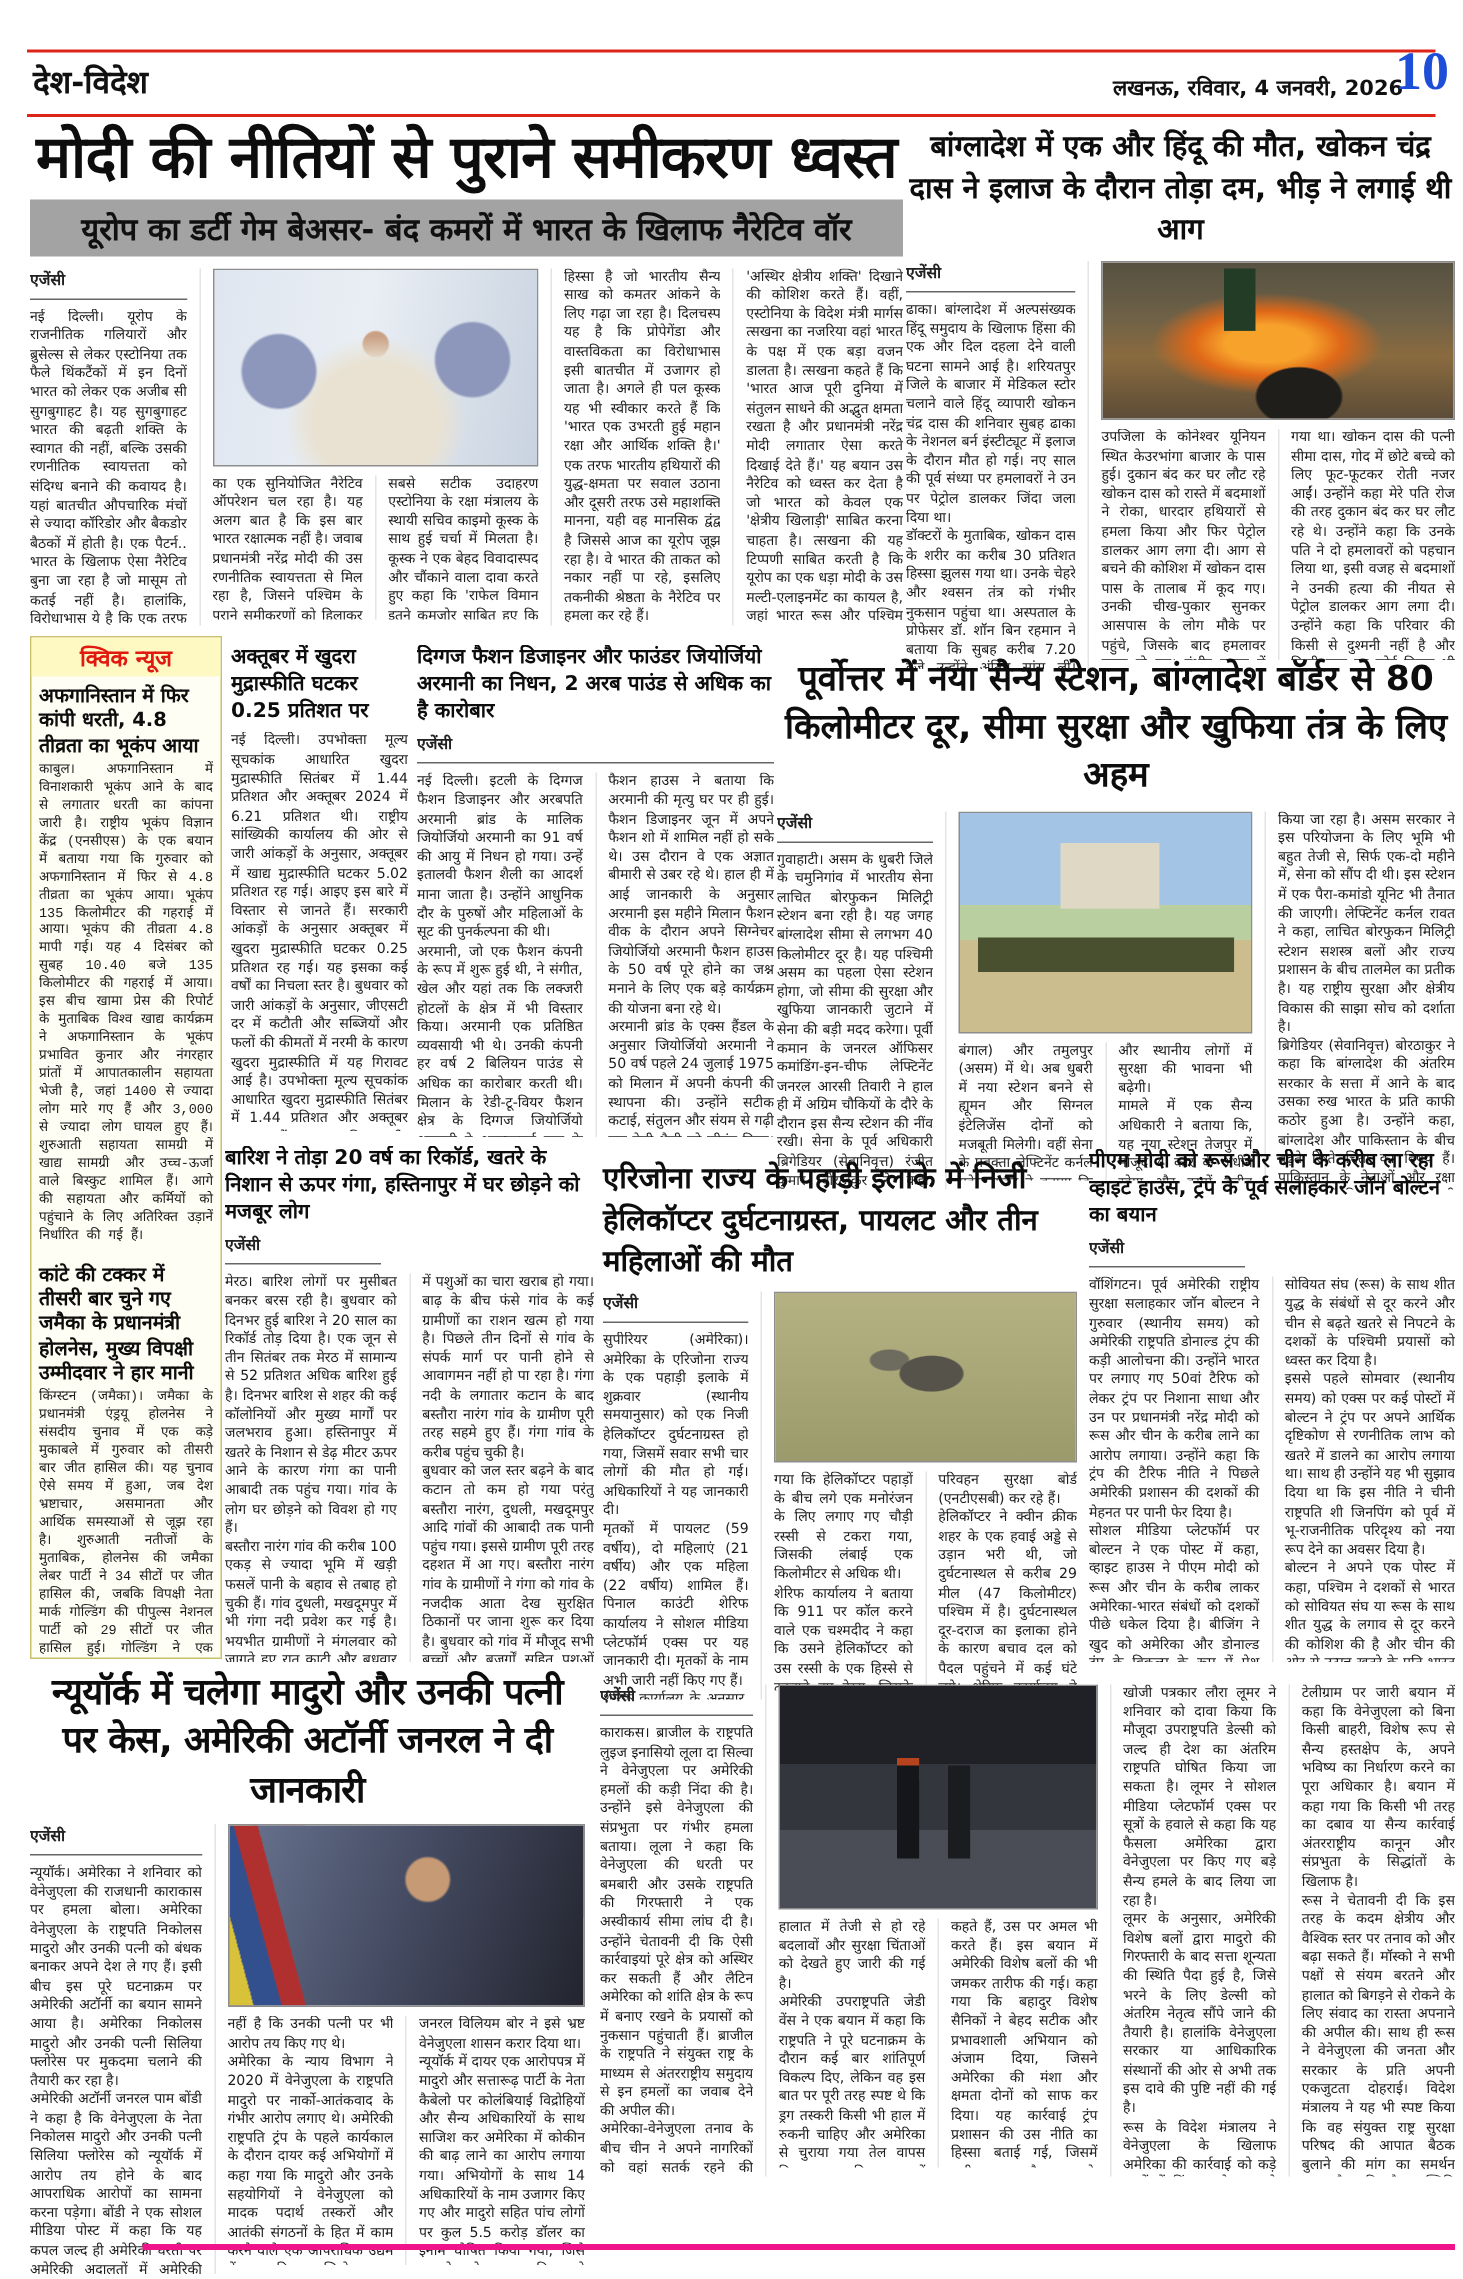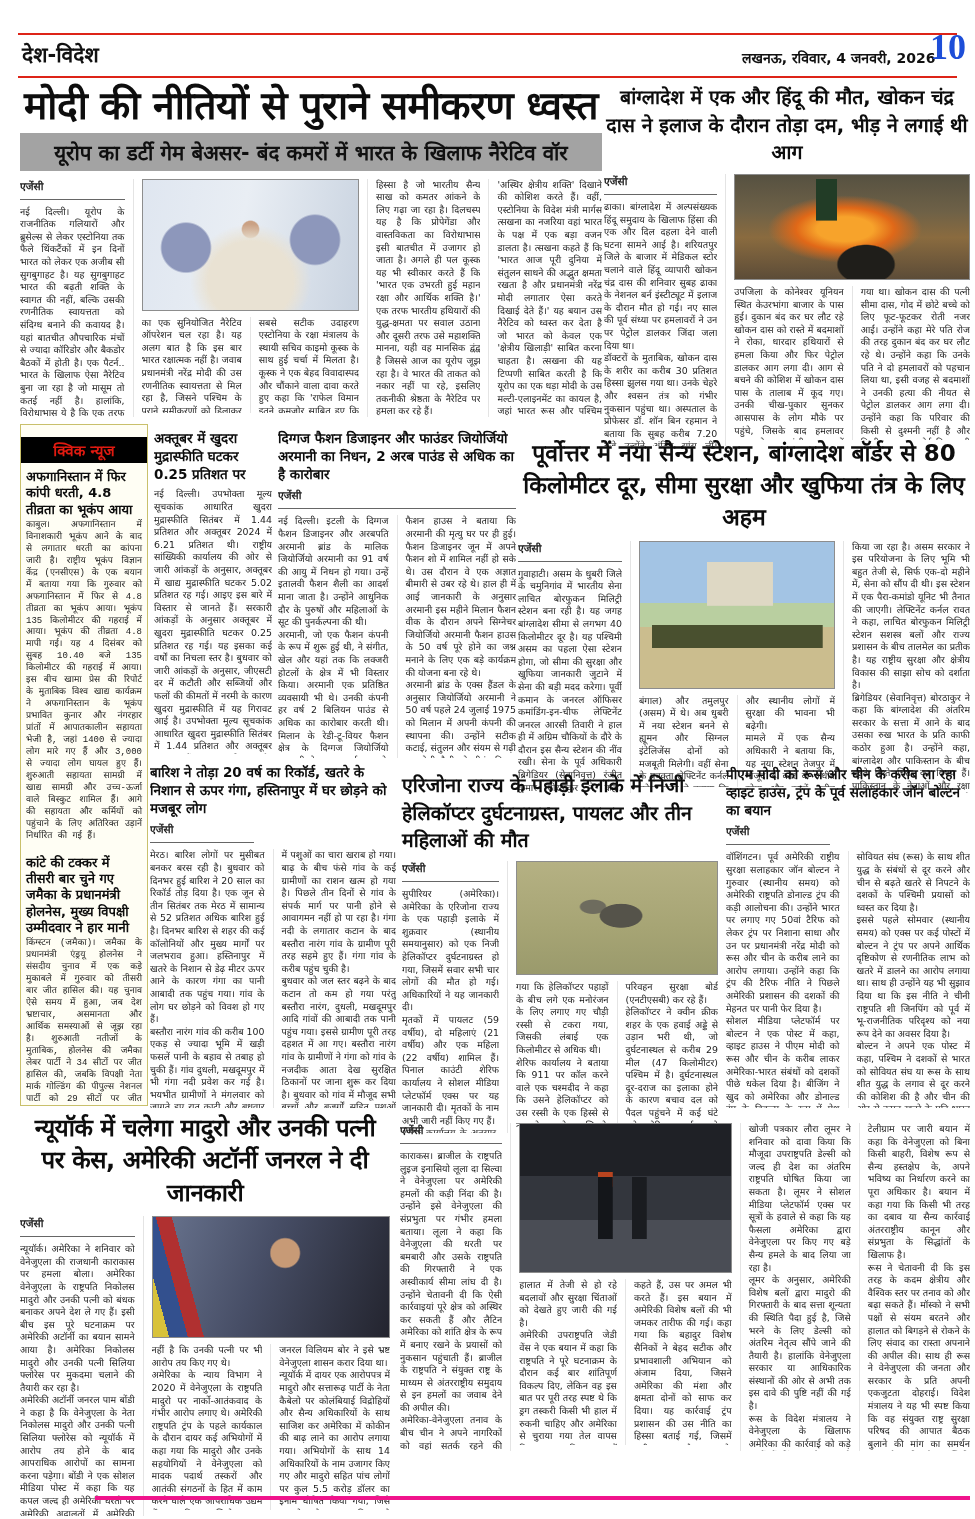--- a/index.html
+++ b/index.html
@@ -48,21 +48,21 @@
   .ph-maduro{height:122px;background:
     radial-gradient(circle at 56% 30%,#c79a76 0 9%,transparent 10%),
     linear-gradient(75deg,#d8c23a 0 6%,#33508e 6% 13%,#b03030 13% 19%,transparent 19%),
     linear-gradient(110deg,#6a7590 0%,#474e66 45%,#23242e 100%);}
   .ph-night{height:150px;background:
     linear-gradient(#14161a,#14161a) 40% 62%/7% 42% no-repeat,
     linear-gradient(#1a1c20,#1a1c20) 57% 62%/7% 42% no-repeat,
     linear-gradient(#b8441f,#b8441f) 40% 36%/7% 10% no-repeat,
     linear-gradient(180deg,#1f2126 0 35%,#33363d 35% 65%,#4a4d55 65% 100%);}
   .qn{border:1px solid #c9c06b;background:#fffef4;box-sizing:border-box;overflow:hidden;}
-  .qn-title{background:#000000;color:#e01a10;font-size:15px;font-weight:800;text-align:center;padding:3px 2px;margin-top:12px;}
+  .qn-title{background:#fef9c3;color:#e01a10;font-size:15px;font-weight:800;text-align:center;padding:3px 2px;}
   .qn-head{font-size:13px;font-weight:700;line-height:1.25;color:#0d0d0d;padding:6px 5px 2px 5px;}
   .qn-body{font-size:9px;line-height:1.33;text-align:justify;color:#1c1c1c;padding:0 5px 6px 5px;font-family:Liberation Mono, monospace;}
   .pink-rule{background:#f0148c;height:4px;}
   .col + .col,.col + .mid,.mid + .col{border-left:1px solid #e4e4e4;padding-left:8px;}
 </style>
 </head>
 <body>
 
 <div class="page">
 

